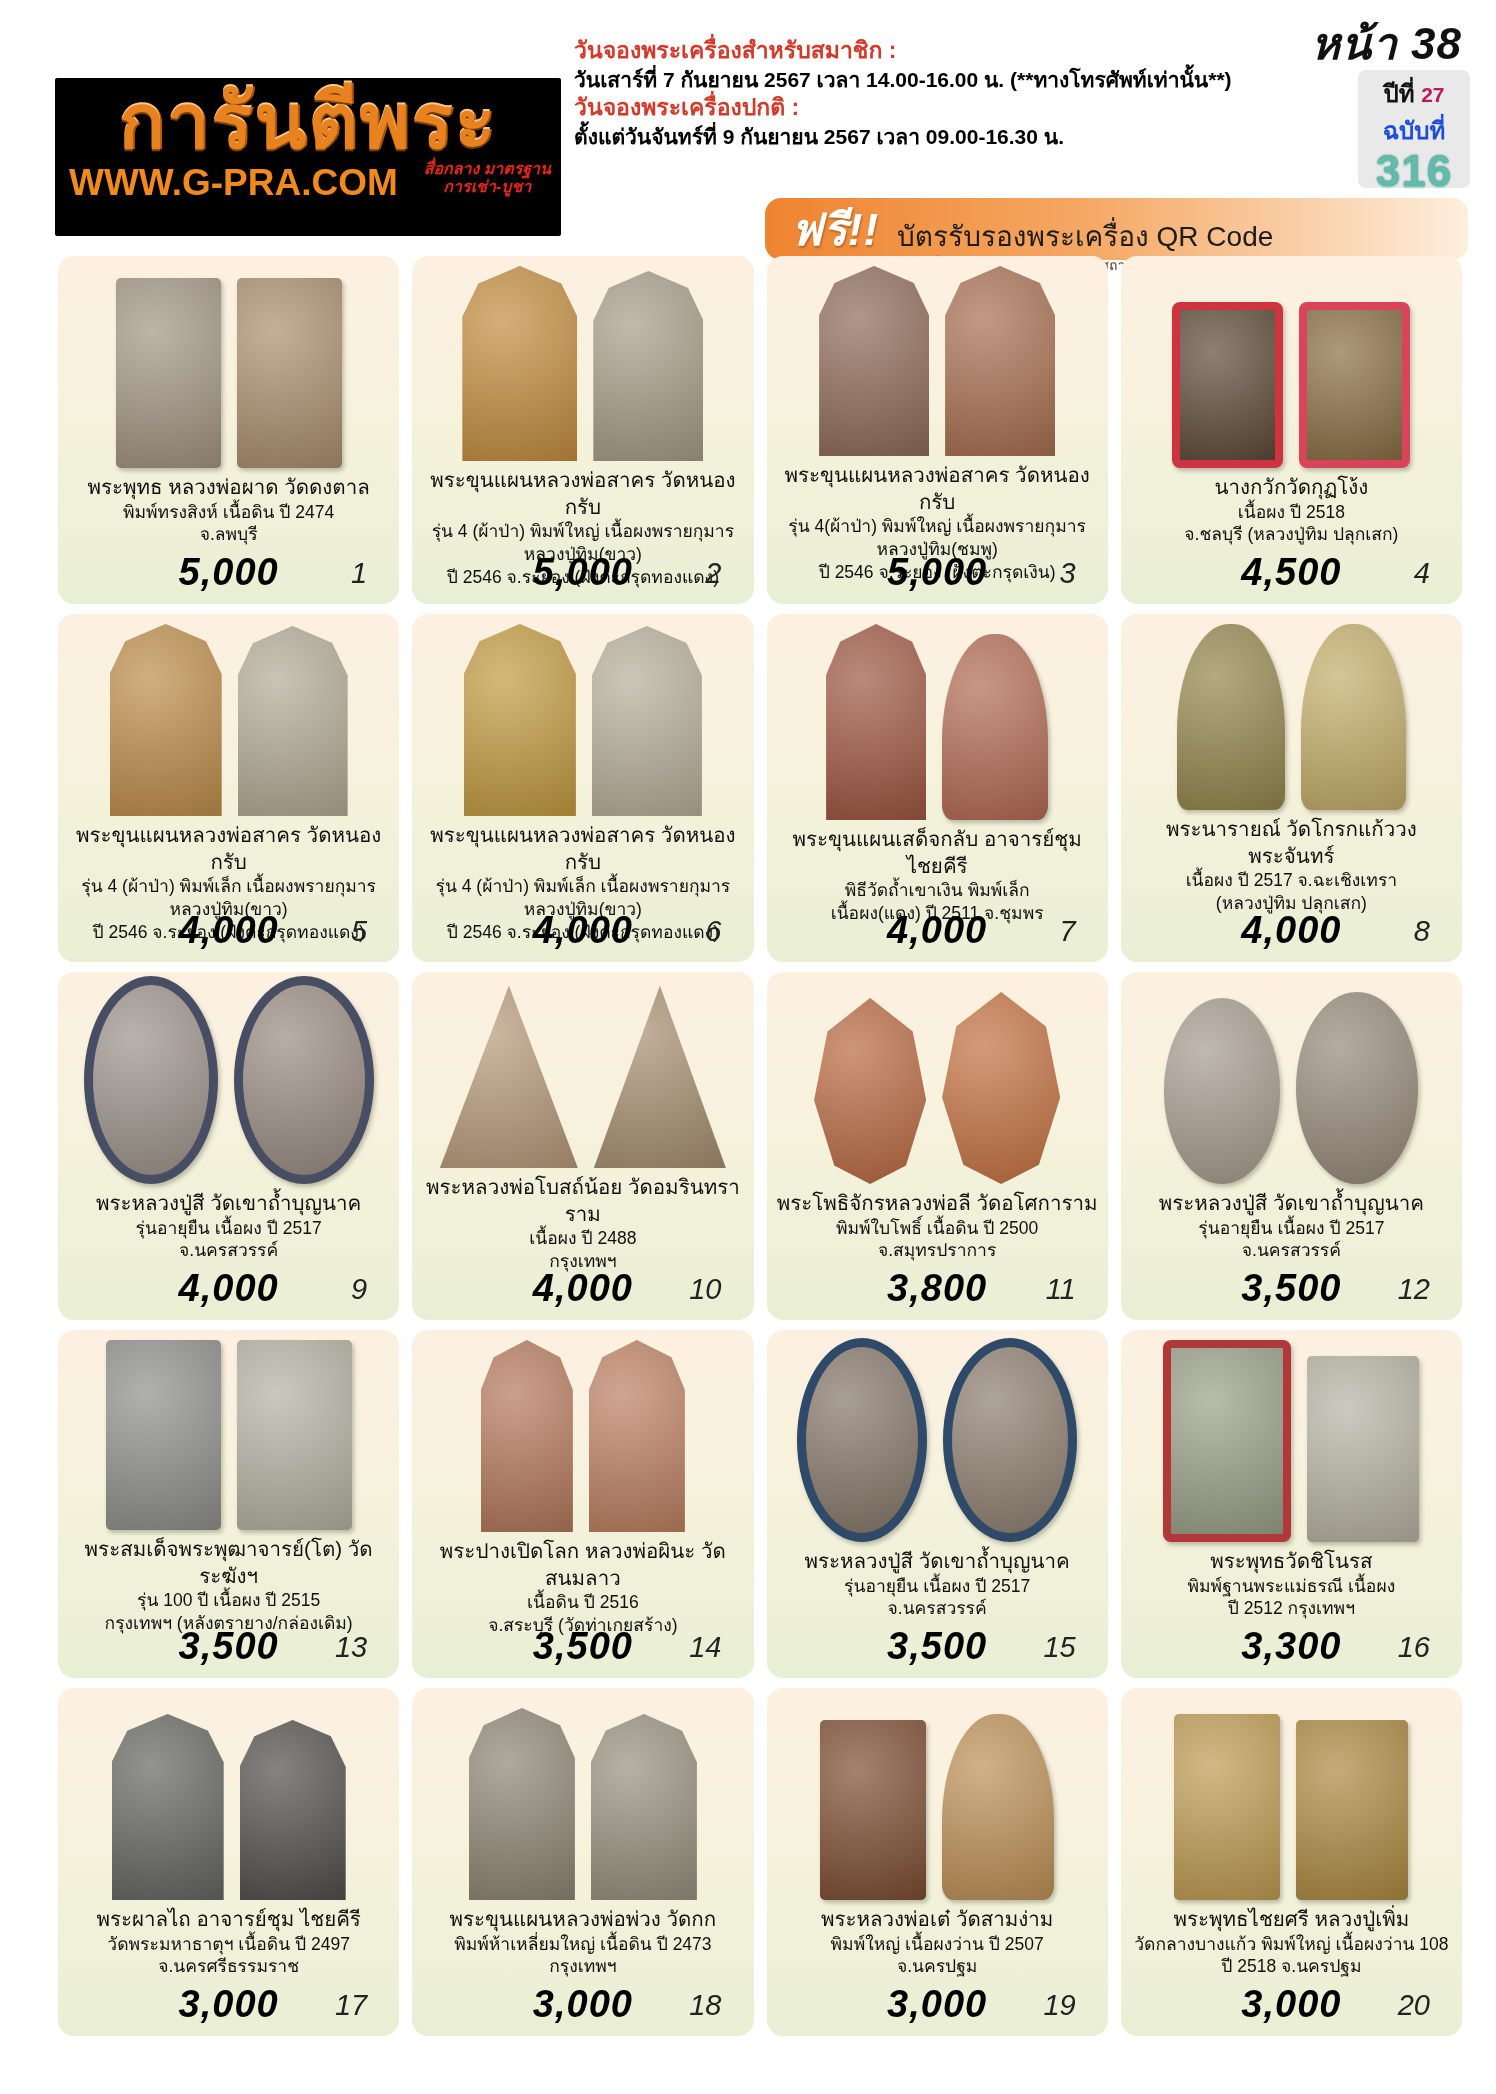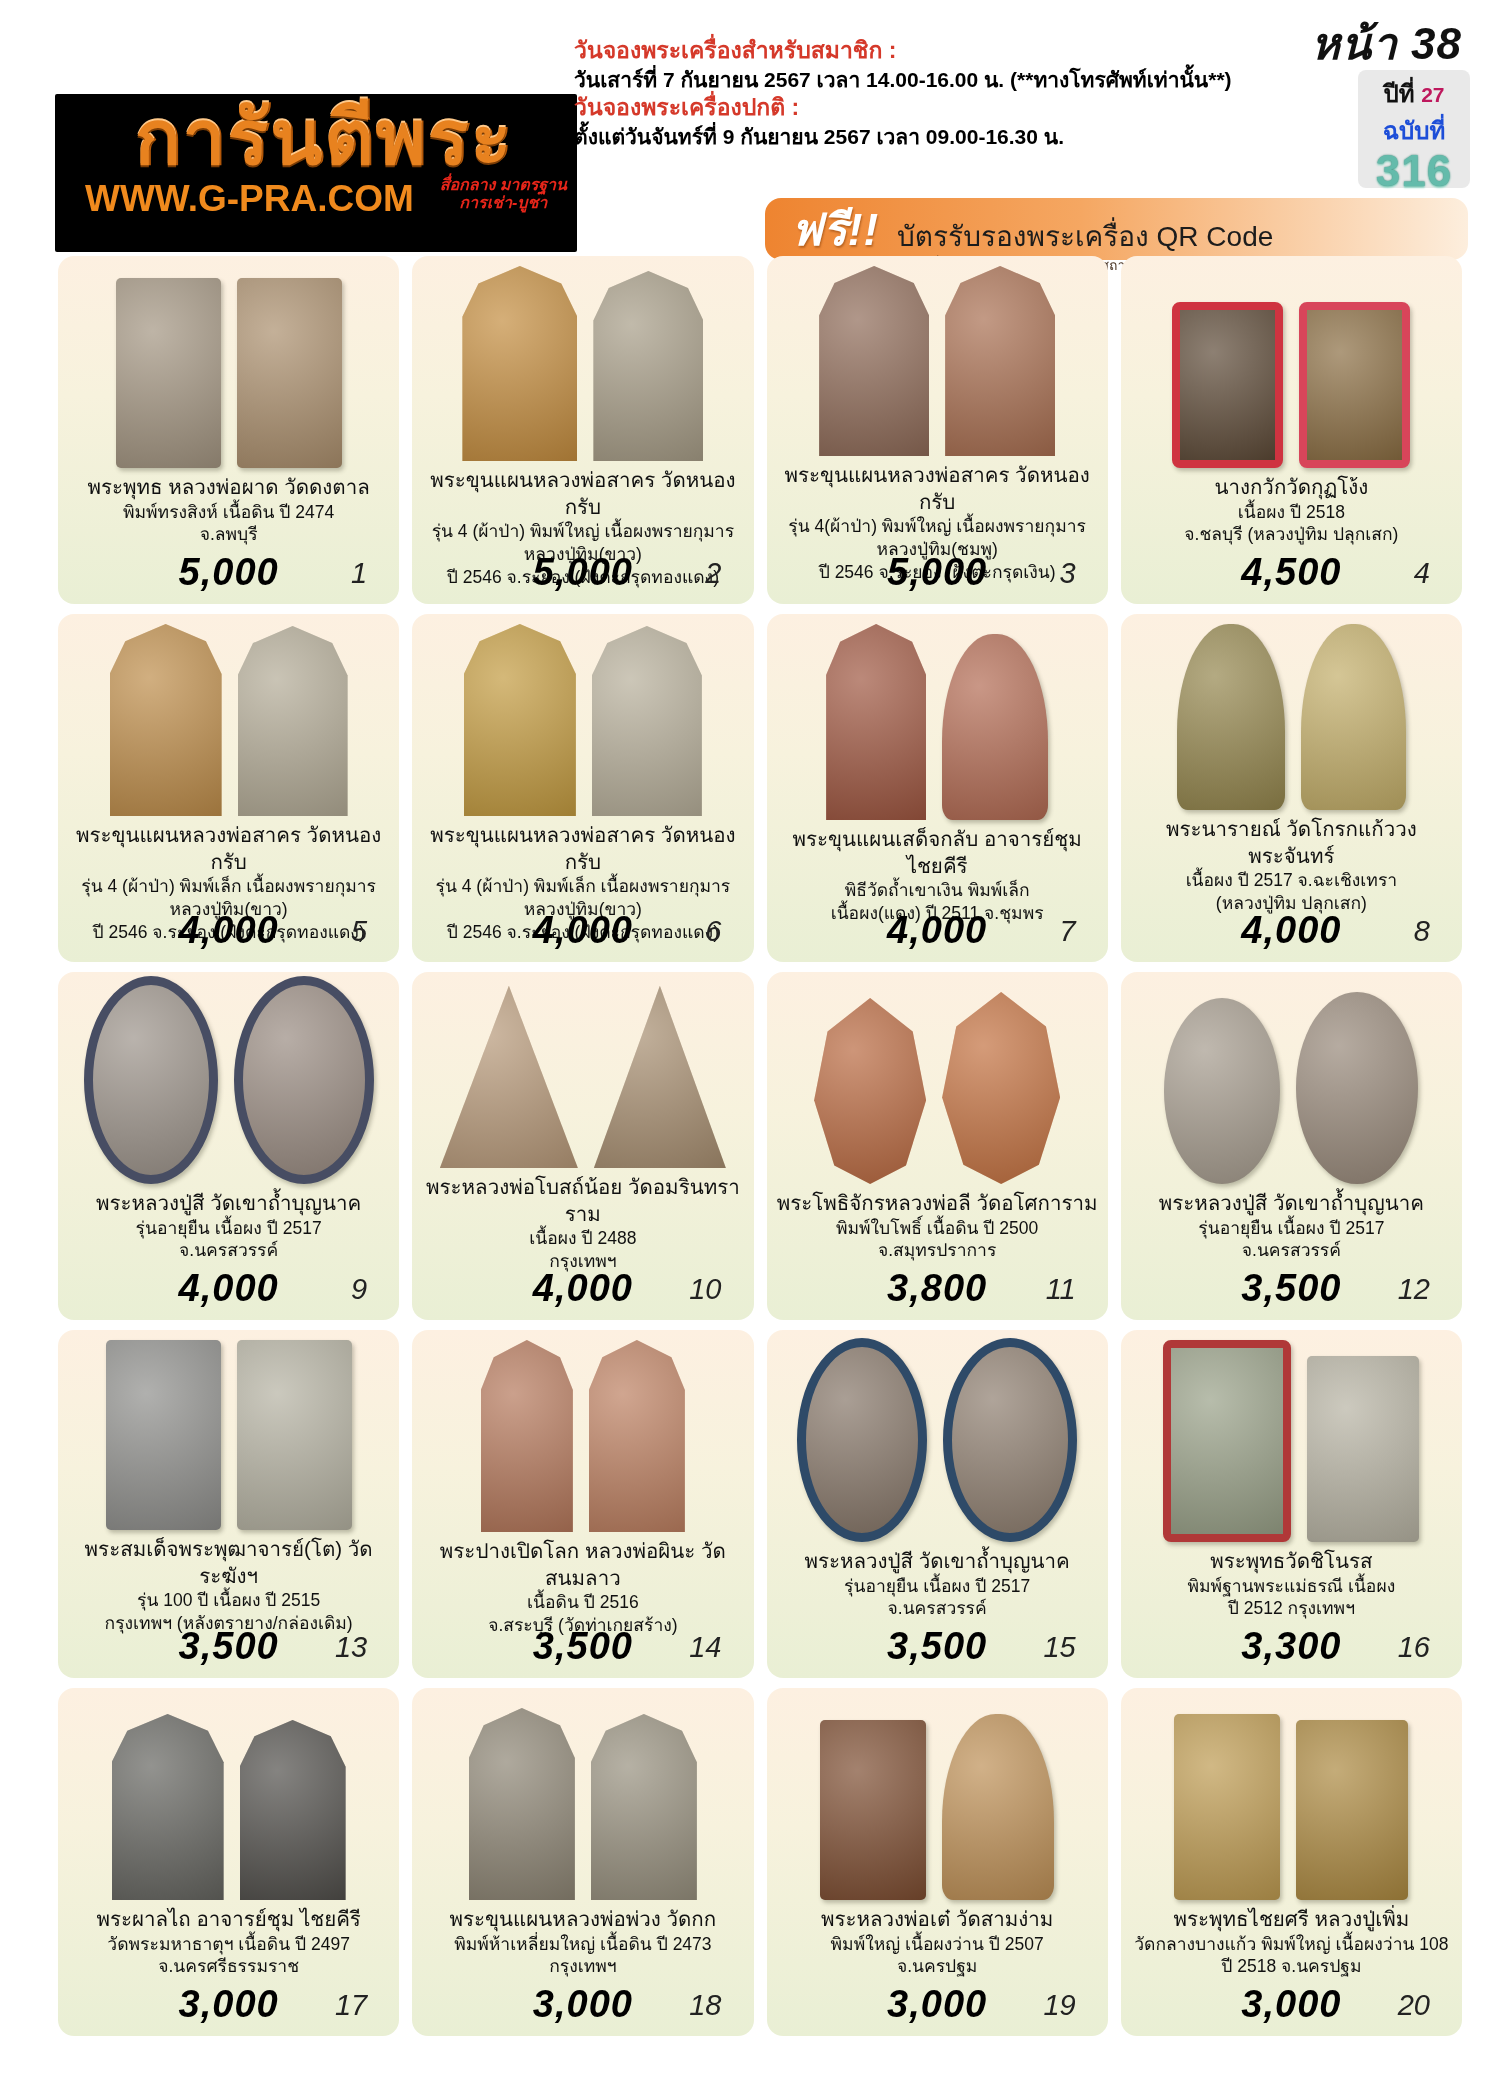--- a/index.html
+++ b/index.html
@@ -7,22 +7,22 @@
     width:1496px;height:2094px;position:relative;background:#ffffff;
     font-family:"Liberation Sans","DejaVu Sans",sans-serif;color:#111;
     overflow:hidden;
   }
   
   .page-num{
     position:absolute;top:8px;right:34px;font-style:italic;font-weight:bold;
     font-size:44px;color:#111;letter-spacing:1px;
   }
   .logo-box{
-    position:absolute;left:55px;top:94px;width:506px;height:158px;background:#000;
-    border-radius:2px;overflow:hidden;padding-left:16px;
+    position:absolute;left:55px;top:78px;width:506px;height:158px;background:#000;
+    border-radius:2px;overflow:hidden;
   }
   .logo-title{
     text-align:center;font-weight:bold;font-size:76px;line-height:1.0;margin-top:6px;
     color:#e8821f;
     text-shadow:0 2px 0 #7a3c05, 0 -2px 0 #ffc98a, 2px 0 0 #b35708;
     letter-spacing:2px;white-space:nowrap;
   }
   .logo-bottom{position:relative;height:54px;}
   .logo-url{
     position:absolute;left:14px;top:2px;font-weight:bold;font-size:37px;

